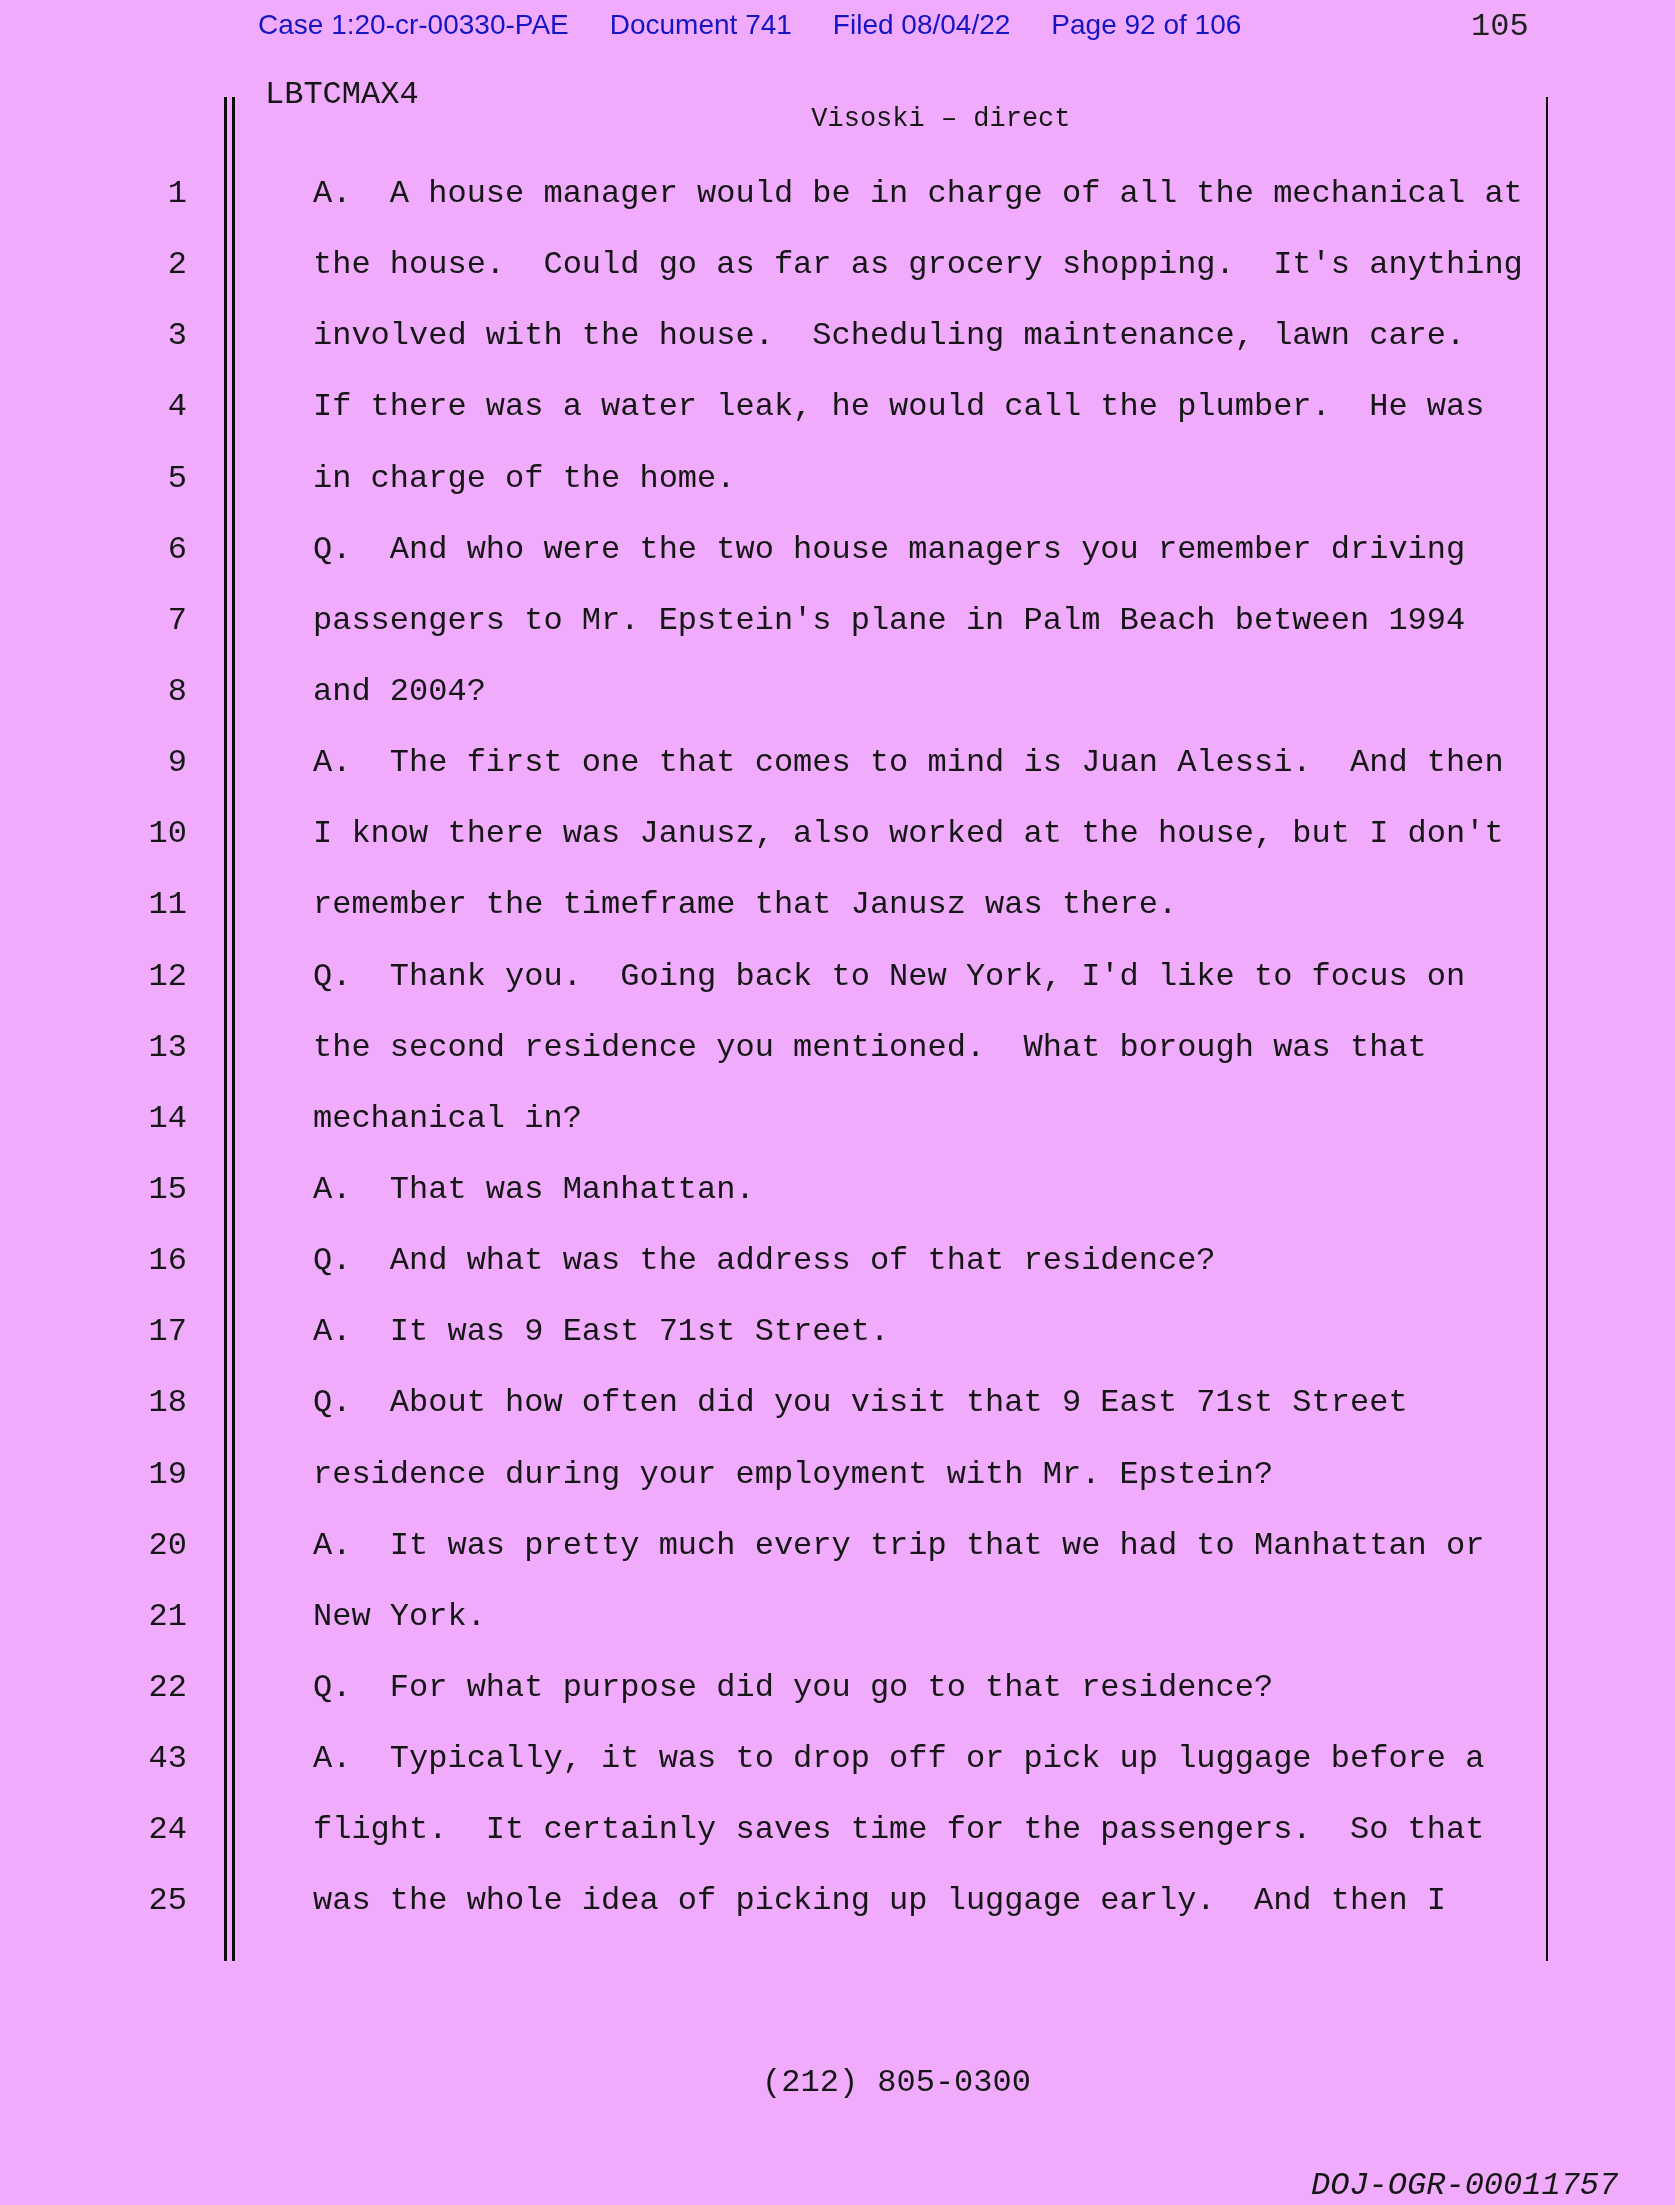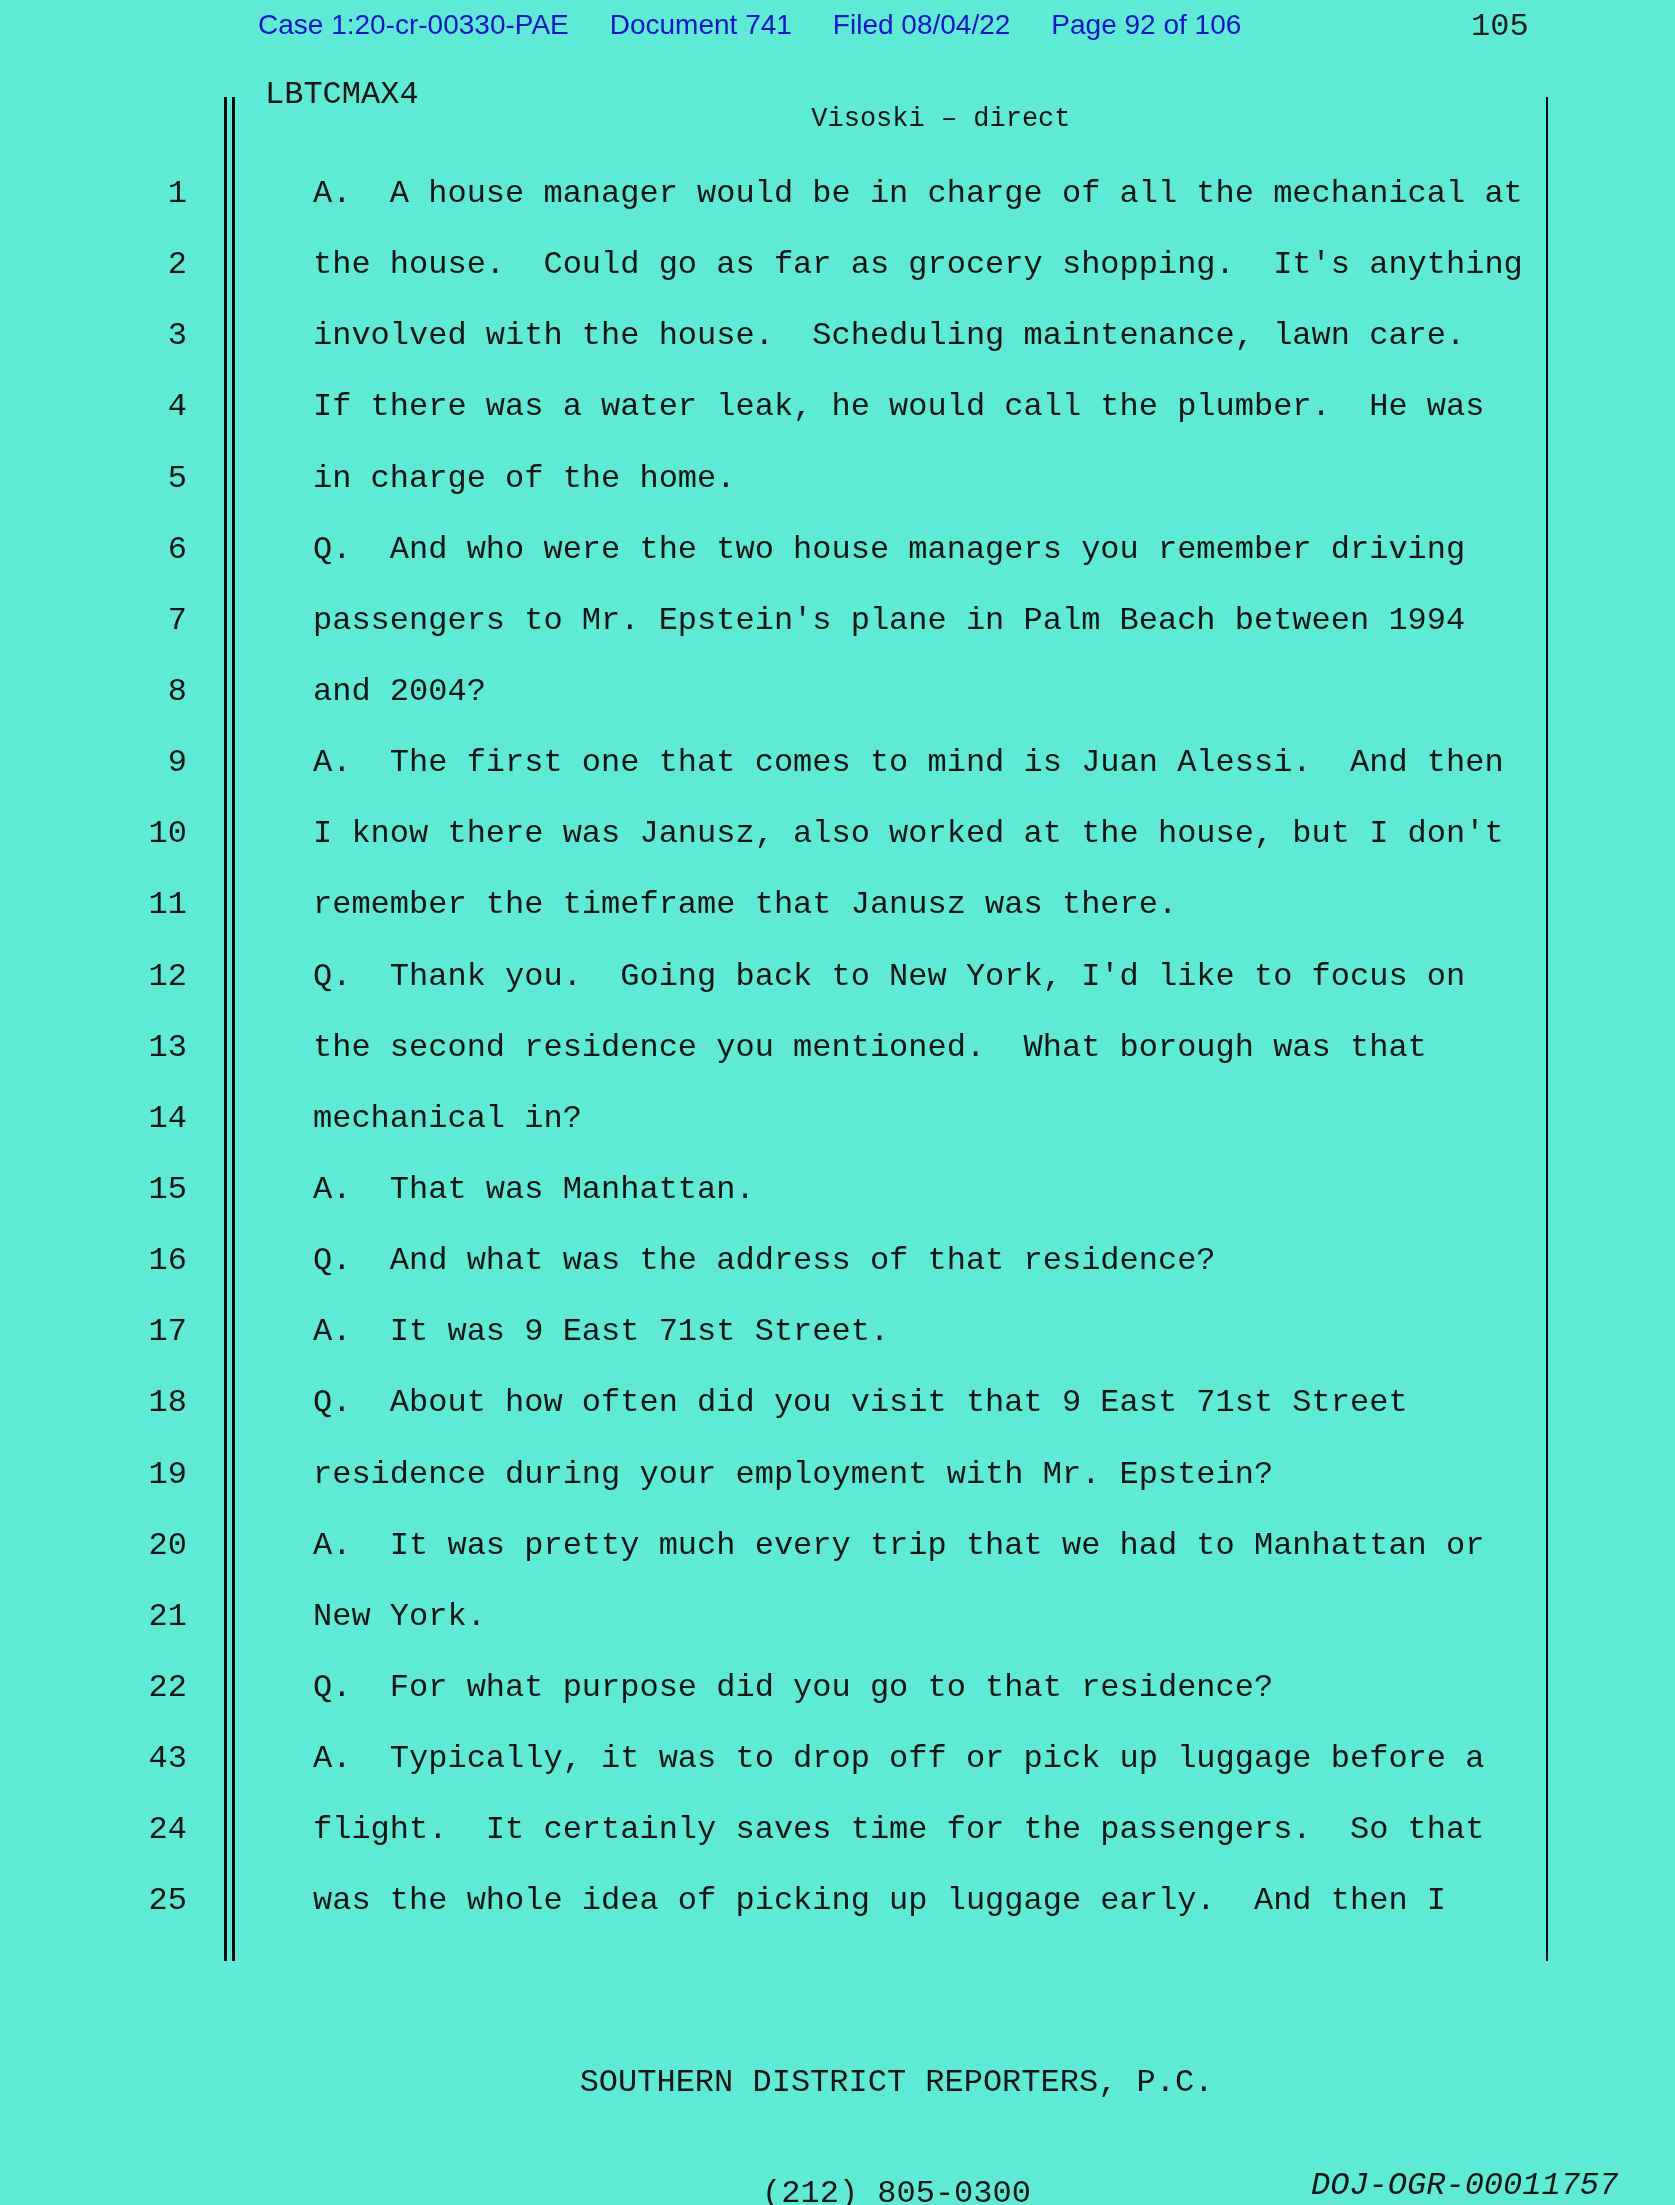--- a/index.html
+++ b/index.html
@@ -1,19 +1,19 @@
 <!DOCTYPE html>
 <html style="font-size:10.5px"><head>
 <meta charset="utf-8">
 <style>
   html,body { margin:0; padding:0; background:#888; }
   .page {
     position:relative;
     width:1675px; height:2205px;
-    background:#5eead4;
+    background:#f0abfc;
     font-family:"Liberation Mono","DejaVu Sans Mono",monospace;
     color:#161616;
     overflow:hidden;
   }
   
   .case-stamp {
     position:absolute; left:258px; top:11.2px;
     display:flex; gap:41px;
     font-family:"Liberation Sans","DejaVu Sans",sans-serif;
     font-size:28px; line-height:1;
@@ -180,20 +180,19 @@
         <span class="num">24</span>
         <span class="txt">flight.  It certainly saves time for the passengers.  So that</span>
       </div>
       <div class="tline" style="top: 1885px;">
         <span class="num">25</span>
         <span class="txt">was the whole idea of picking up luggage early.  And then I</span>
       </div>
     </div>
 
   <div class="footer">
-    <div>SOUTHERN DISTRICT REPORTERS, P.C.</div>
     <div>(212) 805-0300</div>
   </div>
 
   <div class="bates">DOJ-OGR-00011757</div>
 
 </div>
 
 
 </body></html>

